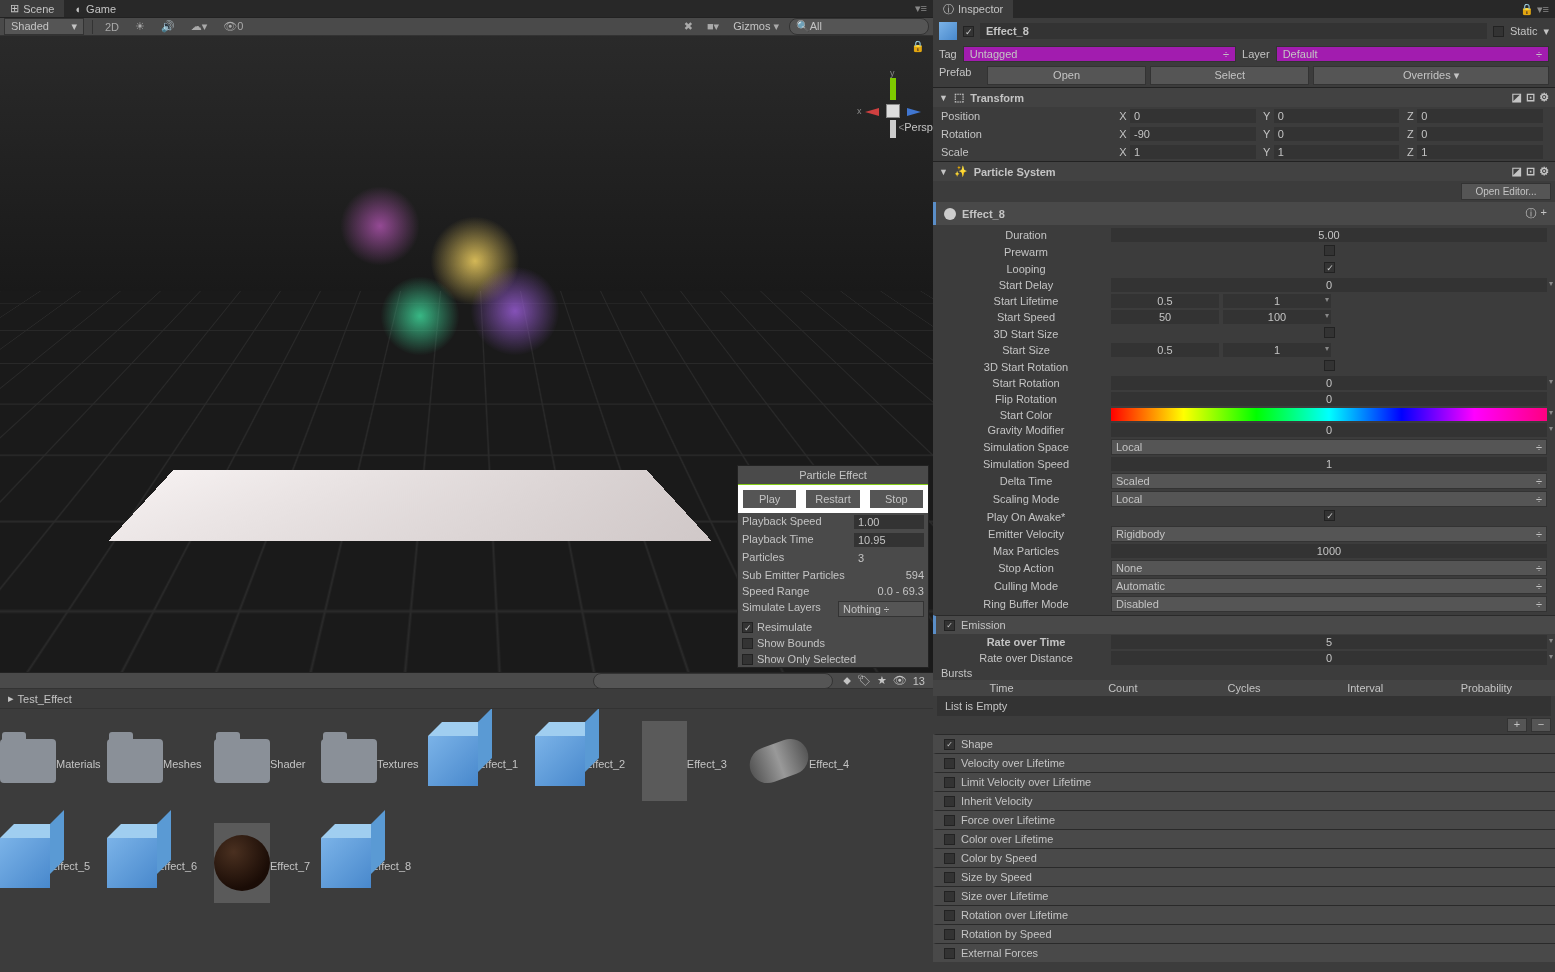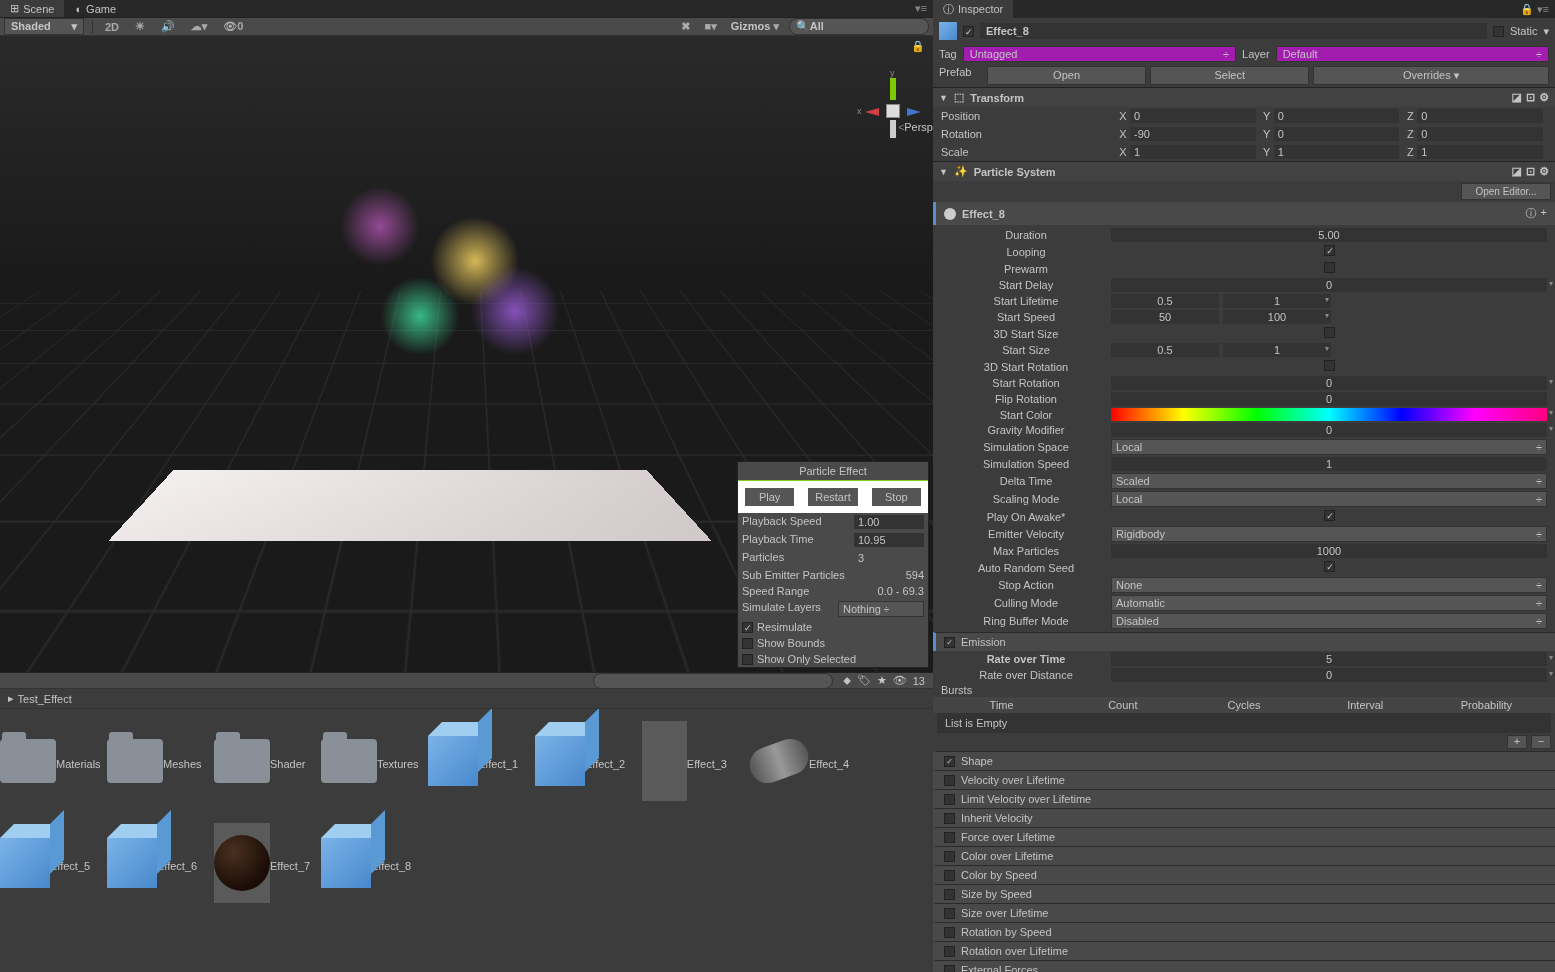--- a/index.html
+++ b/index.html
@@ -7,21 +7,21 @@
 .left-panel { width: 933px; display: flex; flex-direction: column; }
 .right-panel { flex: 1; background: #3c3c3c; display: flex; flex-direction: column; }
 
 
 .tabs { height: 18px; background: #282828; display: flex; align-items: center; border-bottom: 1px solid #222; }
 .tab { padding: 2px 10px; background: #3c3c3c; margin-right: 1px; cursor: pointer; display: flex; align-items: center; gap: 4px; }
 .tab.dark { background: #282828; }
 .tab-icons { margin-left: auto; padding-right: 6px; color: #888; }
 
 
-.toolbar { height: 18px; background: #4a4a4a; display: flex; align-items: center; padding: 0 4px; gap: 8px; border-bottom: 1px solid #333; font-weight: bold; }
+.toolbar { height: 18px; background: #4a4a4a; display: flex; align-items: center; padding: 0 4px; gap: 8px; border-bottom: 1px solid #333; }
 .toolbar-select { background: #555; padding: 1px 6px; border: 1px solid #333; min-width: 80px; }
 .toolbar-sep { width: 1px; height: 14px; background: #333; }
 .toolbar-icon { color: #aaa; padding: 0 4px; cursor: pointer; }
 .toolbar-right { margin-left: auto; display: flex; align-items: center; gap: 6px; }
 .search-field { background: #555; border: 1px solid #333; border-radius: 8px; padding: 1px 16px 1px 6px; min-width: 140px; color: #999; }
 
 
 .viewport { flex: 1; background: #191919; position: relative; overflow: hidden; }
 .horizon { position: absolute; top: 0; left: 0; right: 0; height: 255px; background: linear-gradient(#2a2a2a, #191919); }
 .floor-grid { position: absolute; top: 255px; left: 0; right: 0; bottom: 0; background: #1a1a1a;
@@ -37,21 +37,21 @@
 .axis-z-cone { position: absolute; right: 2px; top: 30px; width: 0; height: 0; border-top: 4px solid transparent; border-bottom: 4px solid transparent; border-left: 14px solid #4076d0; }
 .axis-box { position: absolute; left: 23px; top: 26px; width: 14px; height: 14px; background: #ddd; border: 1px solid #888; }
 .axis-label { position: absolute; font-size: 9px; color: #888; }
 .persp-label { position: absolute; top: 85px; right: 0; font-size: 10px; color: #888; }
 .lock-icon { position: absolute; top: 4px; right: 8px; color: #888; }
 
 
 .particle-panel { position: absolute; right: 4px; bottom: 4px; width: 192px; background: #4a4a4a; border: 1px solid #222; }
 .pp-title { text-align: center; padding: 3px; background: #4a4a4a; border-bottom: 1px solid #84cc16; }
 .pp-buttons { display: flex; }
-.pp-btn { flex: 1; text-align: center; padding: 3px; background: #555; border: 7px solid #ffffff; cursor: pointer; }
+.pp-btn { flex: 1; text-align: center; padding: 3px; background: #555; border: 5px solid #ffffff; cursor: pointer; }
 .pp-row { display: flex; padding: 2px 4px; }
 .pp-label { flex: 1; }
 .pp-val { width: 70px; background: #333; padding: 1px 4px; }
 .pp-select { width: 86px; background: #555; border: 1px solid #333; padding: 1px 4px; font-size: 10px; }
 .pp-check { display: flex; align-items: center; gap: 4px; padding: 2px 4px; }
 .chk { width: 11px; height: 11px; background: #333; border: 1px solid #222; display: inline-block; }
 .chk.on::after { content: '✓'; font-size: 9px; color: #ccc; position: relative; top: -2px; left: 1px; }
 
 
 .bottom-panel { height: 300px; background: #3c3c3c; border-top: 1px solid #222; display: flex; flex-direction: column; }
@@ -403,26 +403,26 @@
           <span>+</span>
         </div>
     </div>
 
     <div class="module-body" id="ps-props">
         <div class="prop-row rel">
           <span class="prop-label">Duration</span>
           <span class="prop-val">5.00</span>
         </div>
         <div class="prop-row rel">
+          <span class="prop-label">Prewarm</span>
+          <span class="prop-val nobg" style="background: transparent;"><span class="chk"></span></span>
+        </div>
+        <div class="prop-row rel">
           <span class="prop-label">Looping</span>
           <span class="prop-val nobg" style="background: transparent;"><span class="chk on"></span></span>
-        </div>
-        <div class="prop-row rel">
-          <span class="prop-label">Prewarm</span>
-          <span class="prop-val nobg" style="background: transparent;"><span class="chk"></span></span>
         </div>
         <div class="prop-row rel">
           <span class="prop-label">Start Delay</span>
           <span class="prop-val tiny-arrow">0</span>
         </div>
         <div class="prop-row rel">
           <span class="prop-label">Start Lifetime</span>
           <span class="prop-val2">0.5</span>
           <span class="prop-val2 tiny-arrow rel">1</span>
         </div>
@@ -492,24 +492,20 @@
         <div class="prop-row rel">
           <span class="prop-label">Emitter Velocity</span>
           <span class="prop-select">
             <span>Rigidbody</span>
             <span>÷</span>
           </span>
         </div>
         <div class="prop-row rel">
           <span class="prop-label">Max Particles</span>
           <span class="prop-val">1000</span>
-        </div>
-        <div class="prop-row rel">
-          <span class="prop-label">Auto Random Seed</span>
-          <span class="prop-val nobg" style="background: transparent;"><span class="chk on"></span></span>
         </div>
         <div class="prop-row rel">
           <span class="prop-label">Stop Action</span>
           <span class="prop-select">
             <span>None</span>
             <span>÷</span>
           </span>
         </div>
         <div class="prop-row rel">
           <span class="prop-label">Culling Mode</span>
@@ -587,25 +583,25 @@
         <div class="module-header">
           <span class="mod-chk"></span>
           <span>Size by Speed</span>
         </div>
         <div class="module-header">
           <span class="mod-chk"></span>
           <span>Size over Lifetime</span>
         </div>
         <div class="module-header">
           <span class="mod-chk"></span>
+          <span>Rotation over Lifetime</span>
+        </div>
+        <div class="module-header">
+          <span class="mod-chk"></span>
           <span>Rotation by Speed</span>
         </div>
         <div class="module-header">
           <span class="mod-chk"></span>
-          <span>Rotation over Lifetime</span>
-        </div>
-        <div class="module-header">
-          <span class="mod-chk"></span>
           <span>External Forces</span>
         </div>
       </div>
   </div>
 </div>
 
 </body></html>

